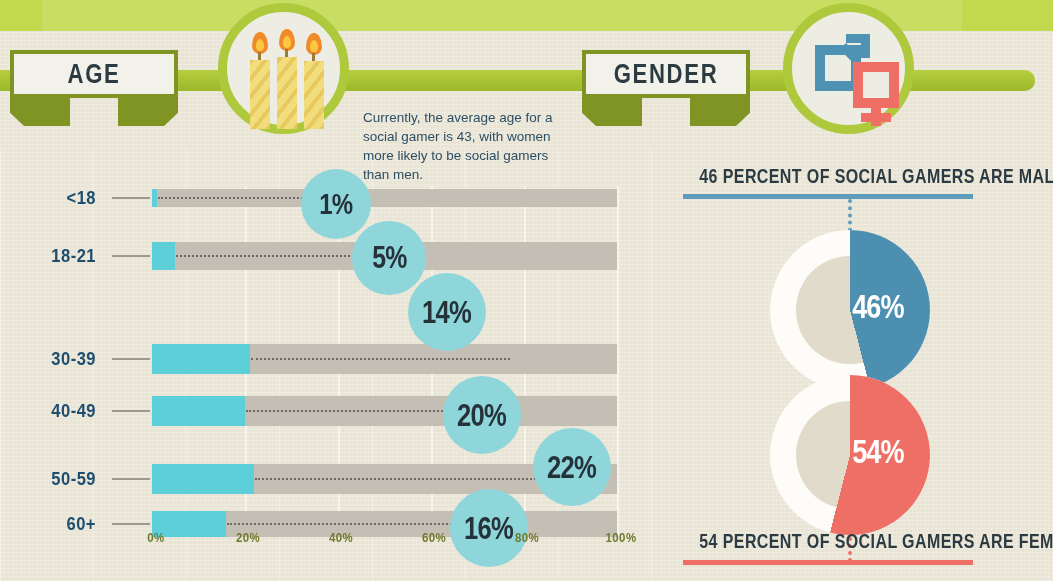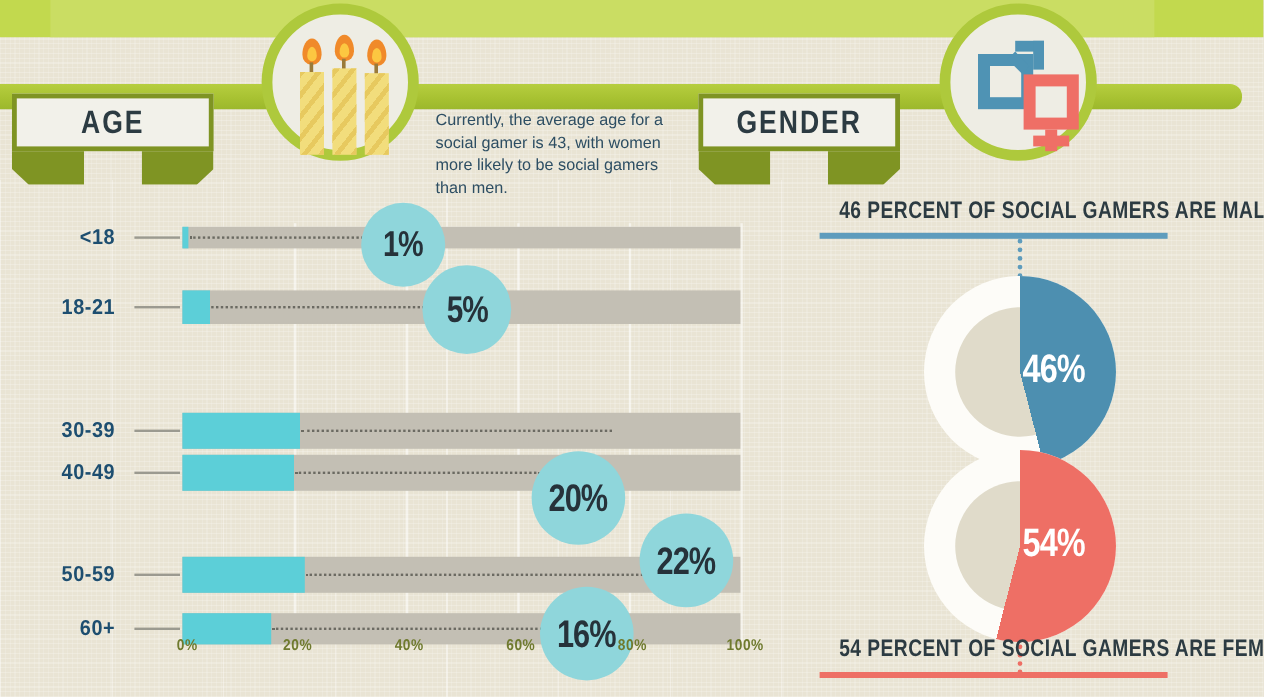--- a/index.html
+++ b/index.html
@@ -43,21 +43,21 @@
   }
 
   
   .green-band {
     position:absolute; left:0; top:70px; width:1035px; height:21px;
     background:linear-gradient(180deg,#b6ce3f 0%, #a8c232 55%, #9cb82c 100%);
     border-radius:0 10px 10px 0;
   }
 
   
-  .ribbon { position:absolute;margin-top:28px; }
+  .ribbon { position:absolute; }
   .ribbon .plate {
     position:absolute; left:0; top:0;
     background:#f2f1ea;
     border:4px solid #7f9423;
     height:48px;
   }
   .ribbon .label {
     position:absolute; left:0; top:0; width:100%; height:48px;
     display:flex; align-items:center; justify-content:center;
     font-family:"Liberation Sans Narrow","Liberation Sans", sans-serif;
@@ -218,21 +218,21 @@
       <div class="flame" style="left:79px; top:21px;">
         <div class="flame-in"></div>
       </div>
       <div class="candle-wick" style="left:85px; top:41px; height:9px;"></div>
       <div class="candle" style="left:77px; top:49px; height:68px;">
         <div class="candle-stripes"></div>
       </div>
     </div>
   </div>
 
-  <div style="position:absolute; left:363px; top:90px; width:206px; font-size:13.5px;
+  <div style="position:absolute; left:363px; top:108px; width:206px; font-size:13.5px;
               line-height:19px; color:#2d4e63; font-family:'Liberation Sans',sans-serif;">Currently, the average age for a social gamer is 43, with women more likely to be social gamers than men.</div>
 
   <div class="ribbon" style="left:582px; top:50px; width:168px; height:80px;">
     <div class="tail-l" style="left:0; width:60px; clip-path:polygon(0 0,100% 0,100% 100%,14px 100%,0 56%);"></div>
     <div class="tail-r" style="right:0; width:60px; clip-path:polygon(0 0,100% 0,100% 56%,calc(100% - 14px) 100%,0 100%);"></div>
     <div class="plate" style="width:168px;"></div>
     <div class="label">GENDER</div>
   </div>
 
   <div class="icon-circle" style="left:783px; top:3px; width:131px; height:131px;">
@@ -281,21 +281,21 @@
 
     <div class="row" style="top:182px;">
       <div class="row-label">30-39</div>
       <div class="row-connector" style="left:112px; width:38px;"></div>
       <div class="track" style="left:152px; width:465px; height:30px; top:2px;">
         <div class="fill" style="width:98px;"></div>
       </div>
       <div class="dotline" style="left:251px; width:259px;"></div>
     </div>
 
-    <div class="row" style="top:217px;">
+    <div class="row" style="top:234px;">
       <div class="row-label">40-49</div>
       <div class="row-connector" style="left:112px; width:38px;"></div>
       <div class="track" style="left:152px; width:465px; height:30px; top:2px;">
         <div class="fill" style="width:93px;"></div>
       </div>
       <div class="dotline" style="left:246px; width:204px;"></div>
     </div>
 
     <div class="row" style="top:302px;">
       <div class="row-label">50-59</div>
@@ -313,20 +313,23 @@
         <div class="fill" style="width:74px;"></div>
       </div>
       <div class="dotline" style="left:227px; width:228px;"></div>
     </div>
 
     <div class="bubble" style="left:301px; top:9px; width:70px; height:70px;">
       <span style="font-size:30px;">1%</span>
     </div>
     <div class="bubble" style="left:352px; top:61px; width:74px; height:74px;">
       <span style="font-size:31px;">5%</span>
+    </div>
+    <div class="bubble" style="left:408px; top:113px; width:78px; height:78px;">
+      <span style="font-size:32px;">14%</span>
     </div>
     <div class="bubble" style="left:443px; top:216px; width:78px; height:78px;">
       <span style="font-size:32px;">20%</span>
     </div>
     <div class="bubble" style="left:533px; top:268px; width:78px; height:78px;">
       <span style="font-size:32px;">22%</span>
     </div>
     <div class="bubble" style="left:450px; top:329px; width:78px; height:78px;">
       <span style="font-size:32px;">16%</span>
     </div>

